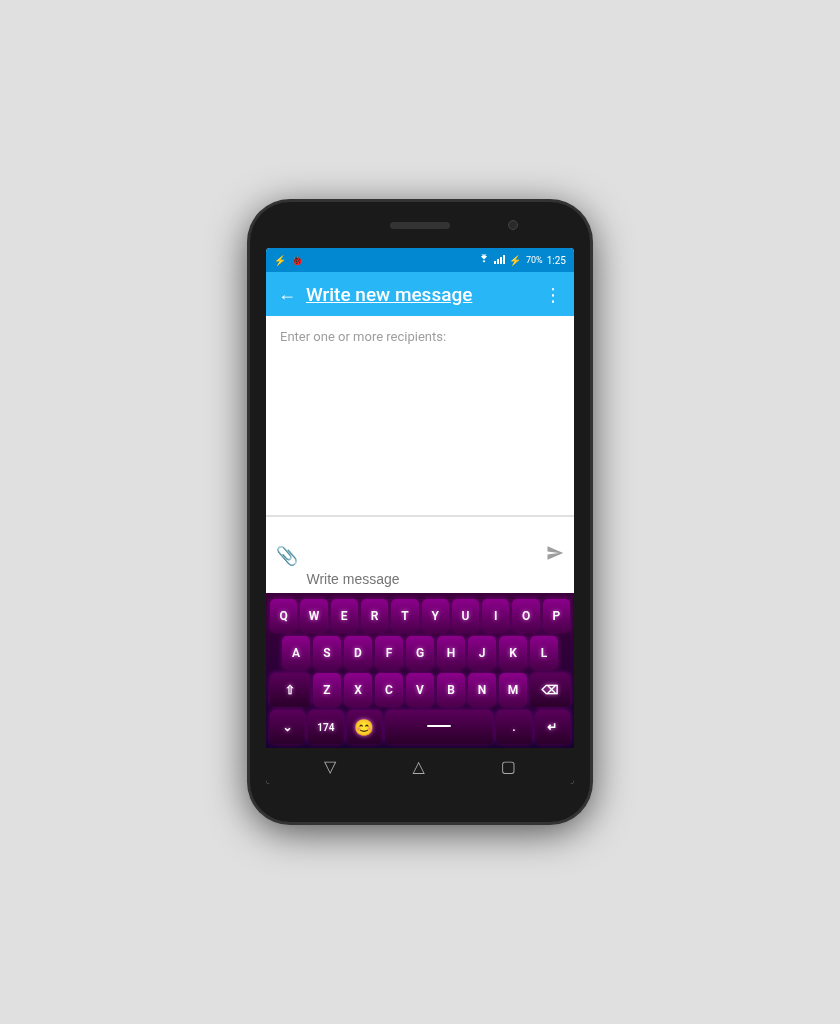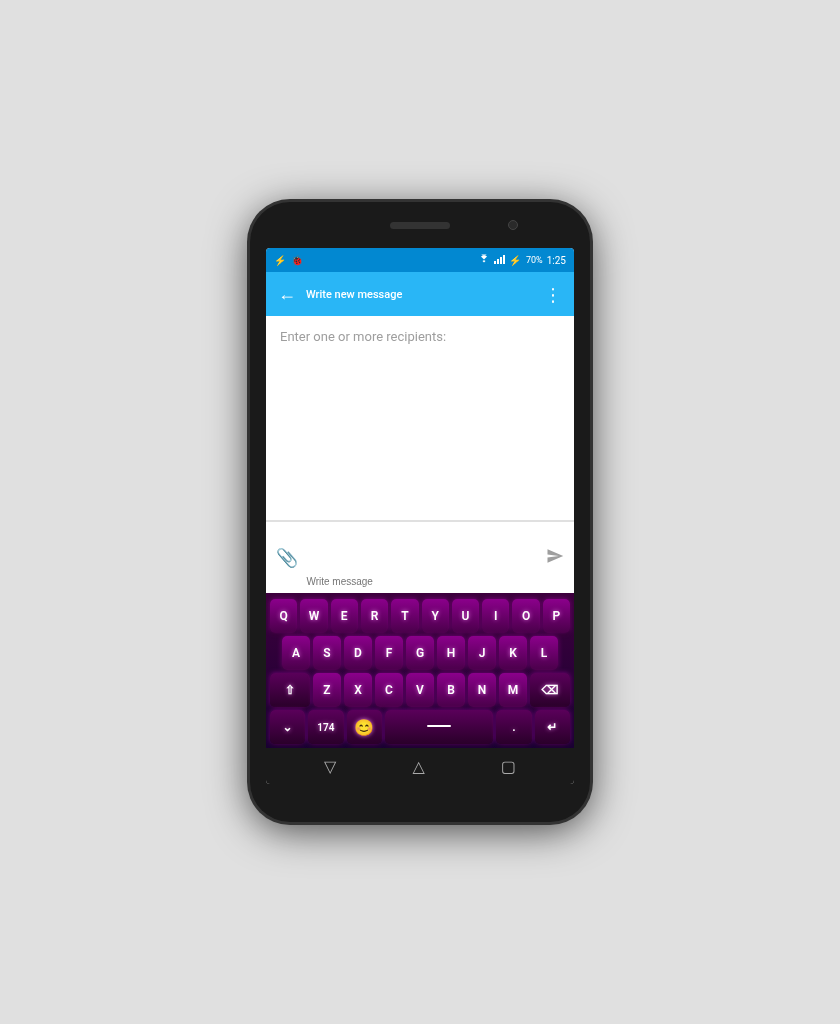--- a/index.html
+++ b/index.html
@@ -113,22 +113,23 @@
       display: flex;
       align-items: center;
       padding: 0 12px;
       gap: 10px;
       flex-shrink: 0;
     }
 
     .app-bar-title {
       flex: 1;
       color: white;
-      font-size: 11px;
+      font-size: 19px;
       font-weight: 500;
+      text-decoration: underline;
     }
 
     .app-bar-icon {
       color: white;
       font-size: 18px;
       cursor: pointer;
     }
 
     
     .compose-area {
@@ -161,21 +162,21 @@
 
     .attachment-icon {
       color: #9e9e9e;
       font-size: 18px;
     }
 
     .message-input-field {
       flex: 1;
       border: none;
       outline: none;
-      font-size: 10px;
+      font-size: 14px;
       color: #9e9e9e;
       background: transparent;
       margin-top: 48px;
     }
 
     .send-icon {
       color: #9e9e9e;
       font-size: 18px;
     }
 

